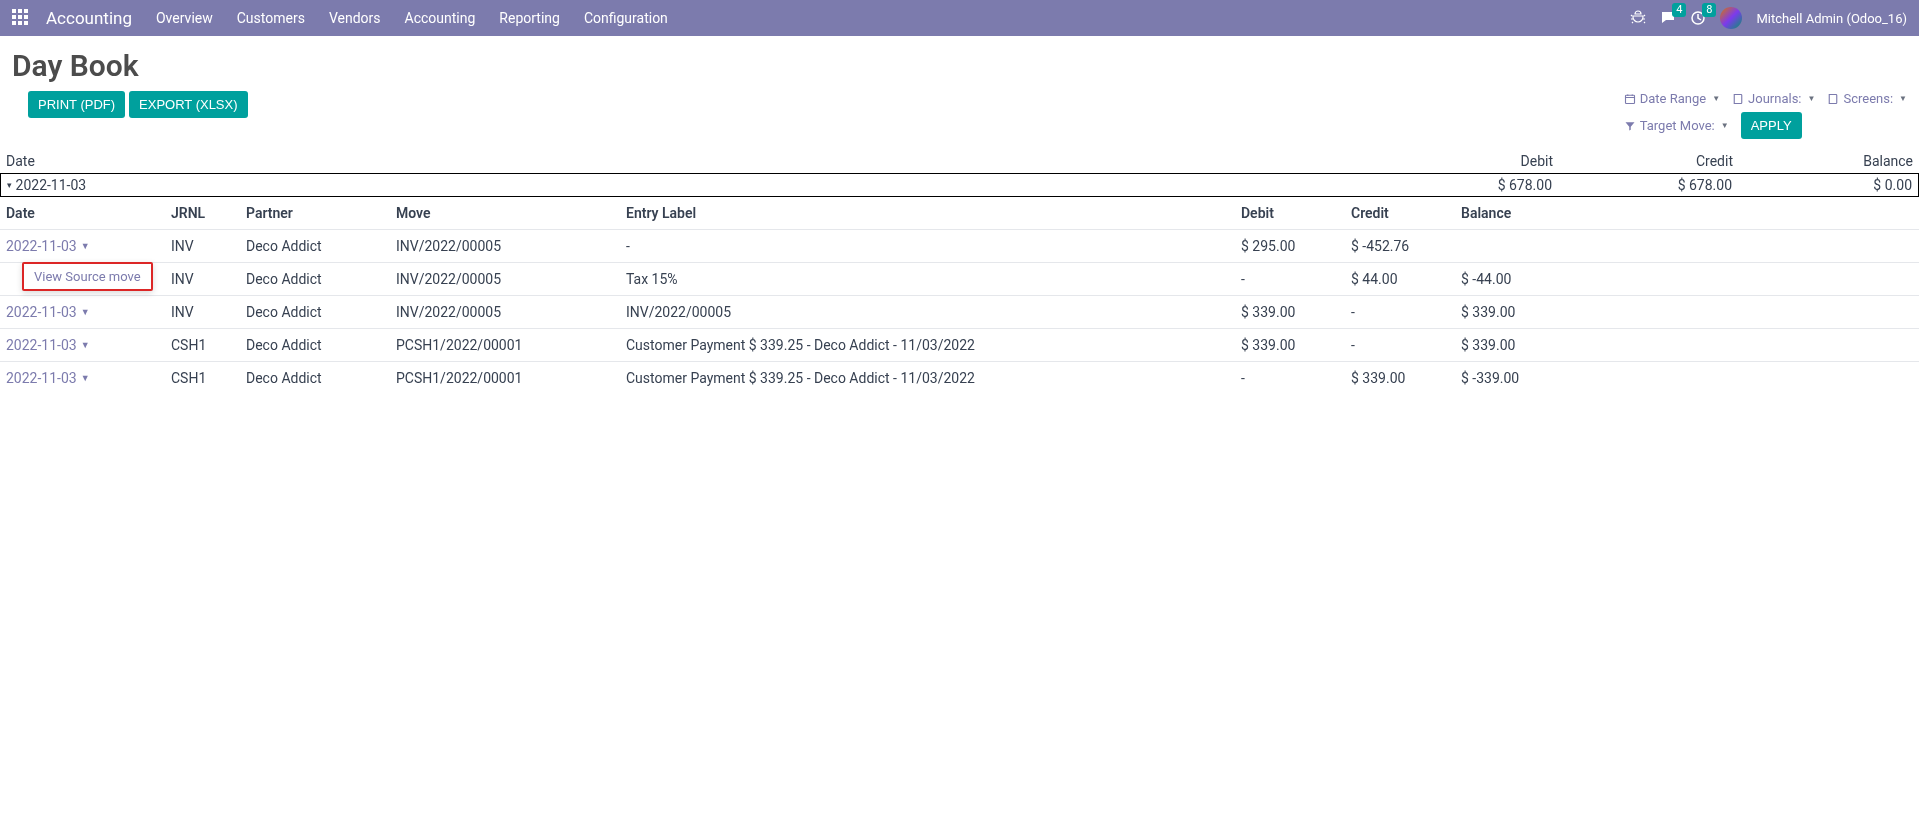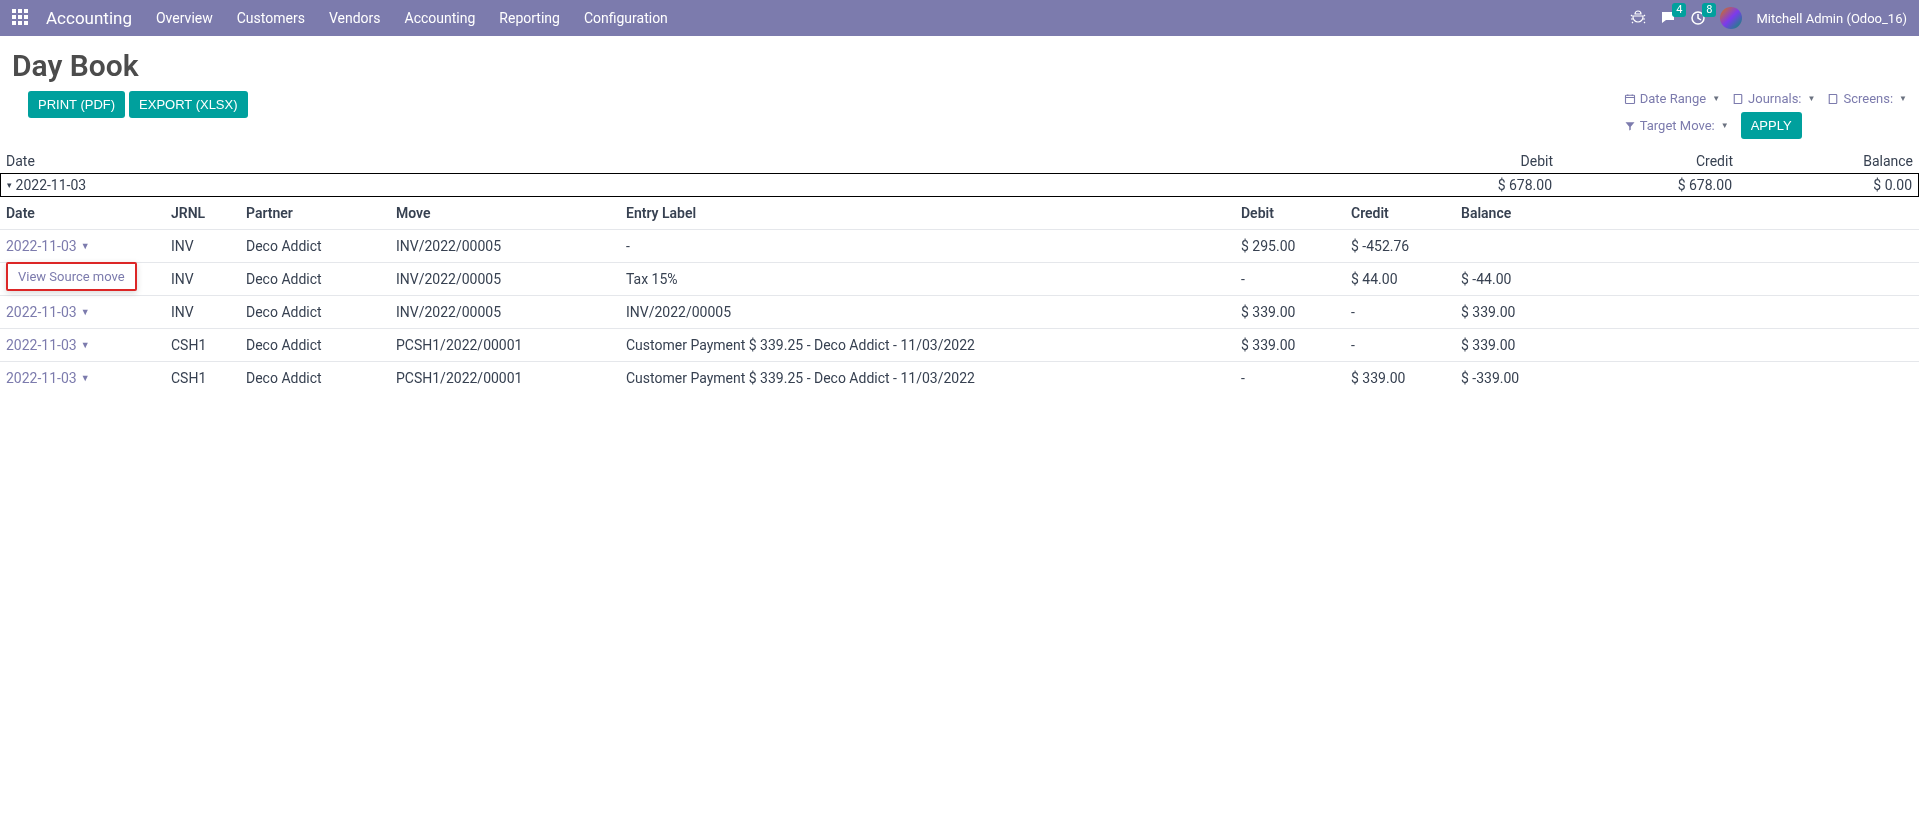--- a/index.html
+++ b/index.html
@@ -42,21 +42,21 @@
   .summary-row .date-toggle { color: #374151; display: flex; align-items: center; gap: 4px; cursor: pointer; }
   .tri-down { font-size: 9px; color: #374151; }
 
   
   .detail-header { display: grid; grid-template-columns: 165px 75px 150px 230px 615px 110px 110px 110px; padding: 8px 6px; font-weight: 600; color: #374151; font-size: 14px; }
   .detail-row { display: grid; grid-template-columns: 165px 75px 150px 230px 615px 110px 110px 110px; padding: 8px 6px; border-top: 1px solid #e5e7eb; font-size: 14px; }
   .detail-row .date-link { color: #7c7bad; cursor: pointer; display: inline-flex; align-items: center; gap: 4px; }
 
   
   .popup-wrap { position: relative; }
-  .dropdown-popup { position: absolute; top: 24px; left: 0; background: #fff; border: 1px solid #d1d5db; box-shadow: 0 2px 6px rgba(0,0,0,0.15); z-index: 10; min-width: 130px; }
+  .dropdown-popup { position: absolute; top: 24px; left: 16px; background: #fff; border: 1px solid #d1d5db; box-shadow: 0 2px 6px rgba(0,0,0,0.15); z-index: 10; min-width: 130px; }
   .dropdown-popup .item { padding: 5px 10px; color: #7c7bad; cursor: pointer; font-size: 13px; }
   .highlight-box { border: 2px solid #dc2626; border-radius: 2px; }
 
   
   svg { fill: currentColor; }
 </style>
 </head>
 <body>
 
 <div class="navbar">

